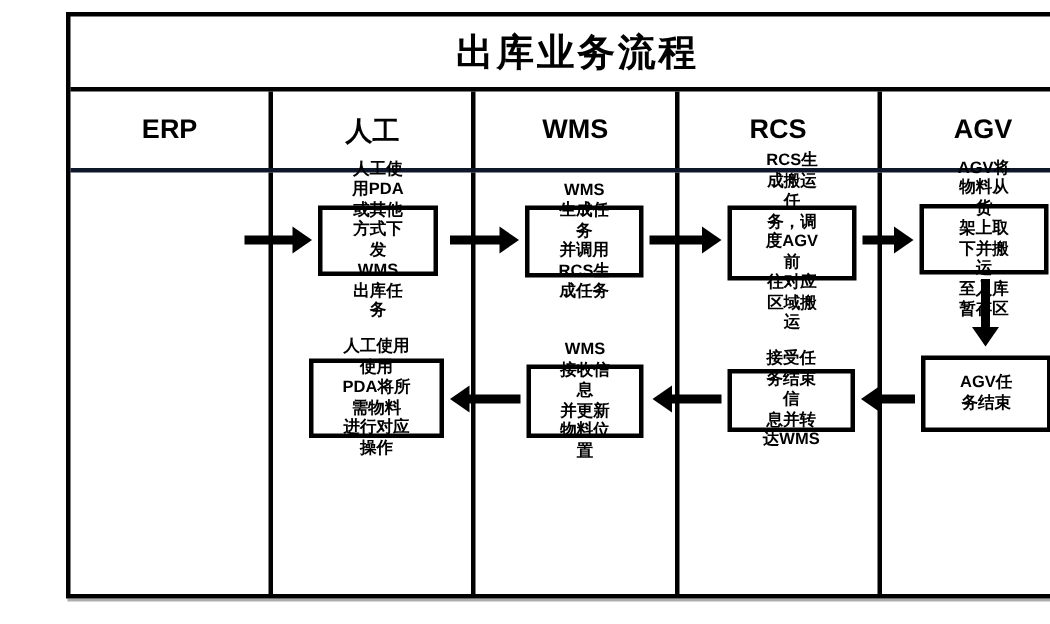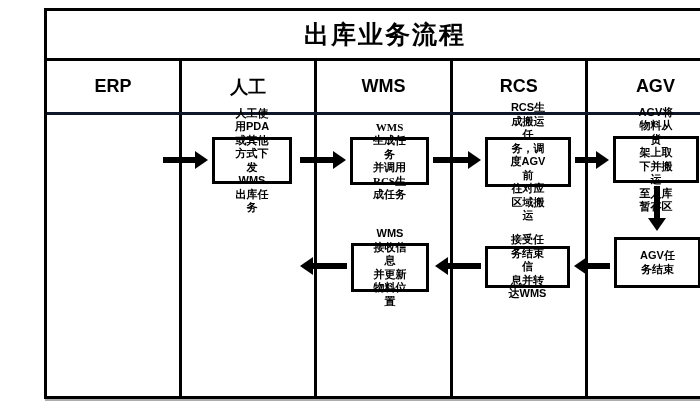--- a/index.html
+++ b/index.html
@@ -111,36 +111,39 @@
       <div class="lane"></div>
       <div class="lane"></div>
       <div class="lane"></div>
       <div class="lane"></div>
     </div>
   </div>
 
   <div class="node" style="left:176px; top:137px; width:80px; height:47px;">人工使用PDA
 或其他方式下发
 WMS出库任务</div>
-  <div class="node" style="left:314px; top:137px; width:79px; height:48px;font-family:Liberation Serif, serif;">WMS生成任务
+  <div class="node" style="left:314px; top:137px; width:79px; height:48px;">WMS生成任务
 并调用RCS生
 成任务</div>
   <div class="node" style="left:449px; top:137px; width:86px; height:50px;">RCS生成搬运任
 务，调度AGV前
 往对应区域搬运</div>
   <div class="node" style="left:577px; top:136px; width:86px; height:47px;">AGV将物料从货
 架上取下并搬运
 至入库暂存区</div>
 
   <div class="node" style="left:578px; top:237px; width:87px; height:51px;">AGV任务结束</div>
   <div class="node" style="left:449px; top:246px; width:85px; height:42px;">接受任务结束信
 息并转达WMS</div>
   <div class="node" style="left:315px; top:243px; width:78px; height:49px;">WMS接收信息
 并更新物料位
 置</div>
+  <div class="node" style="left:170px; top:239px; width:90px; height:53px;">人工使用使用
+PDA将所需物料
+进行对应操作</div>
 
   <div class="arrow-r" style="left:127px; top:151px; width:45px;">
       <i class="shaft"></i>
       <i class="head"></i>
     </div>
   <div class="arrow-r" style="left:264px; top:151px; width:46px;">
       <i class="shaft"></i>
       <i class="head"></i>
     </div>
   <div class="arrow-r" style="left:397px; top:151px; width:48px;">

